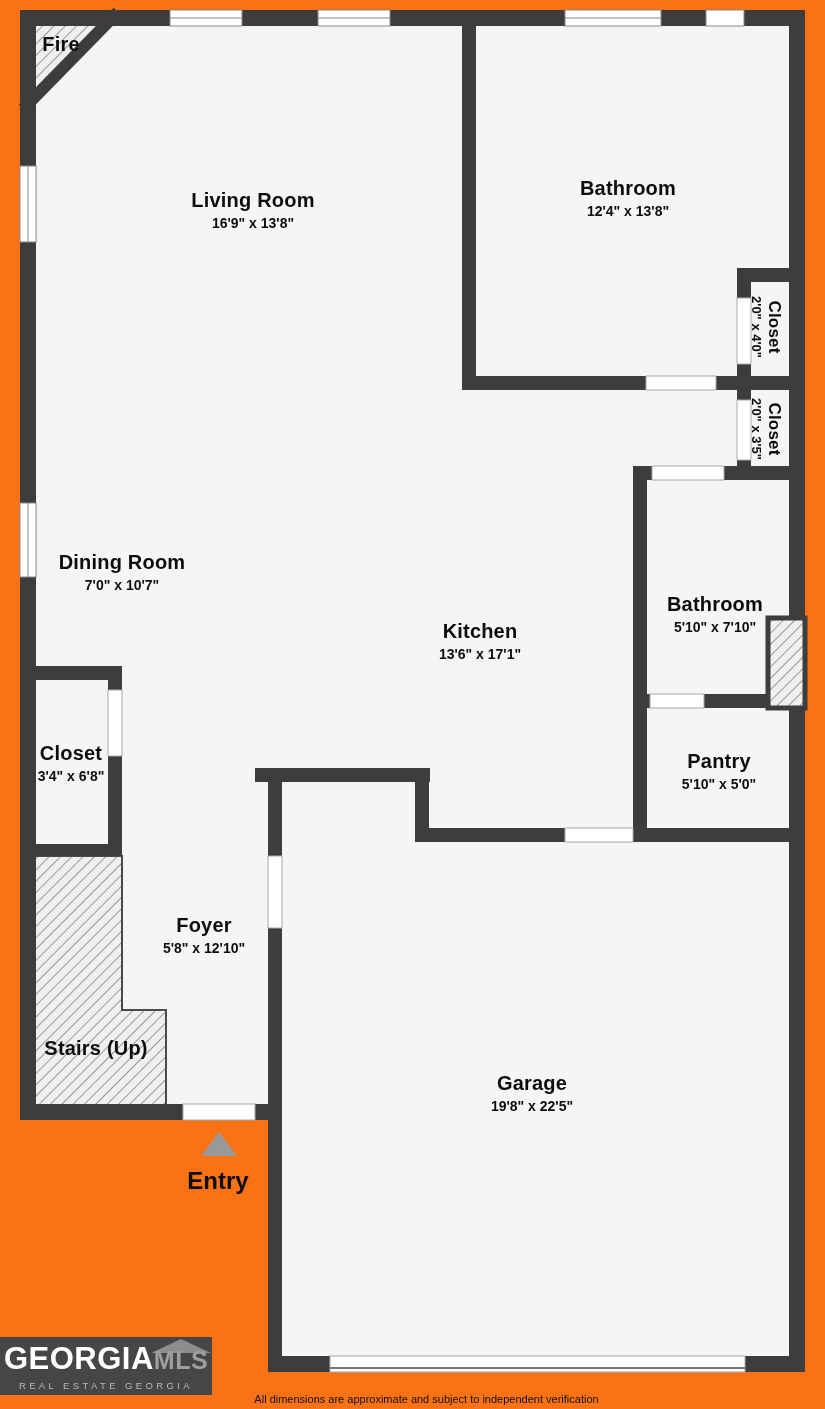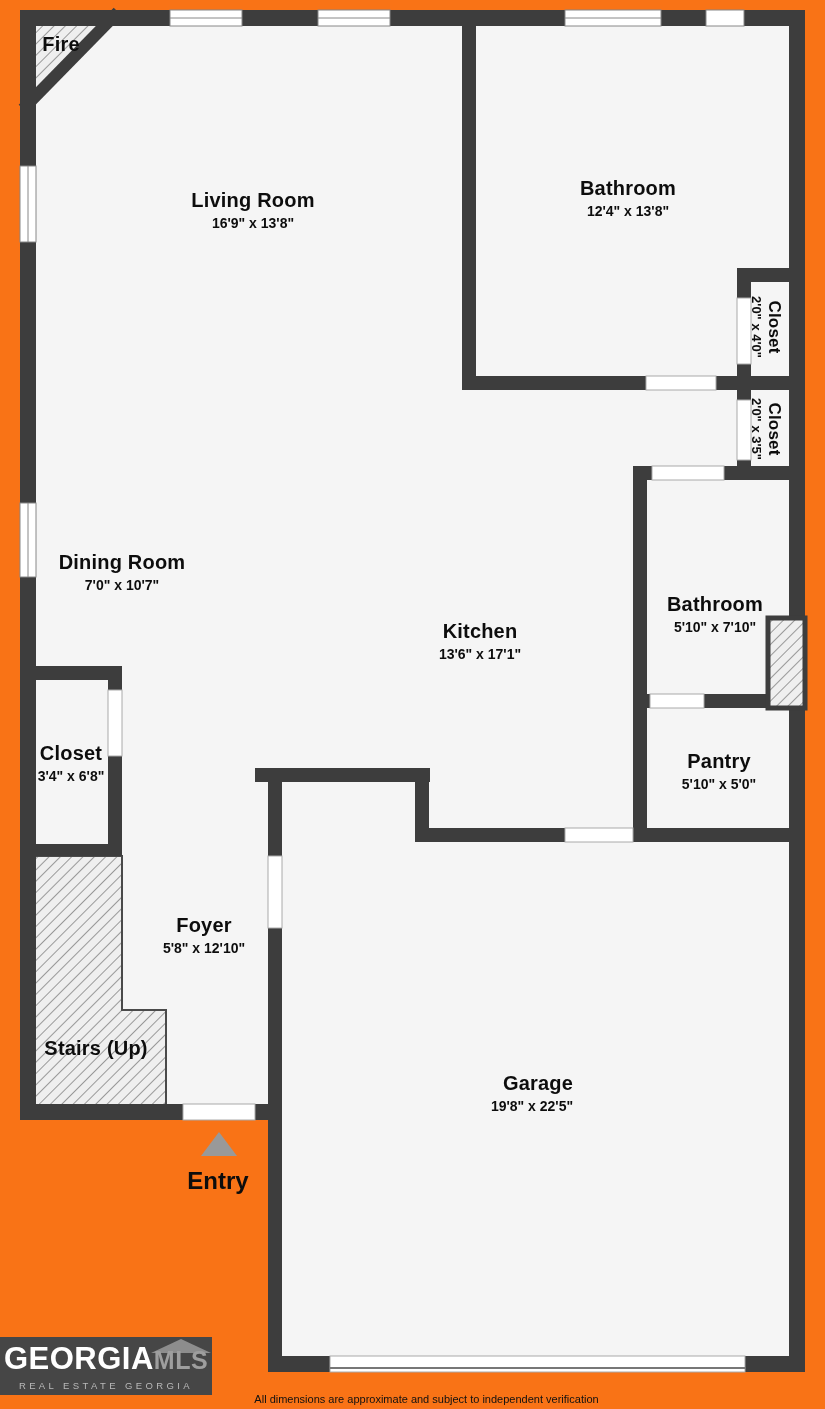--- a/index.html
+++ b/index.html
@@ -172,21 +172,21 @@
 
   <div class="room-label" style="left:204px;top:935px;">
     <span class="room-name">Foyer</span>
     <span class="room-dims">5'8" x 12'10"</span>
   </div>
 
   <div class="room-label single" style="left:96px;top:1048px;">
     <span class="room-name">Stairs (Up)</span>
   </div>
 
-  <div class="room-label" style="left:532px;top:1093px;text-align:right;">
+  <div class="room-label" style="left:532px;top:1093px;">
     <span class="room-name">Garage</span>
     <span class="room-dims">19'8" x 22'5"</span>
   </div>
 
   <div class="entry-label" style="left:218px;top:1181px;">Entry</div>
 
   <div class="logo">
     <div class="logo-line">
       <span class="logo-georgia">GEORGIA</span>
       <span class="logo-mls"><span class="logo-roof"></span><span class="txt">MLS</span></span>

